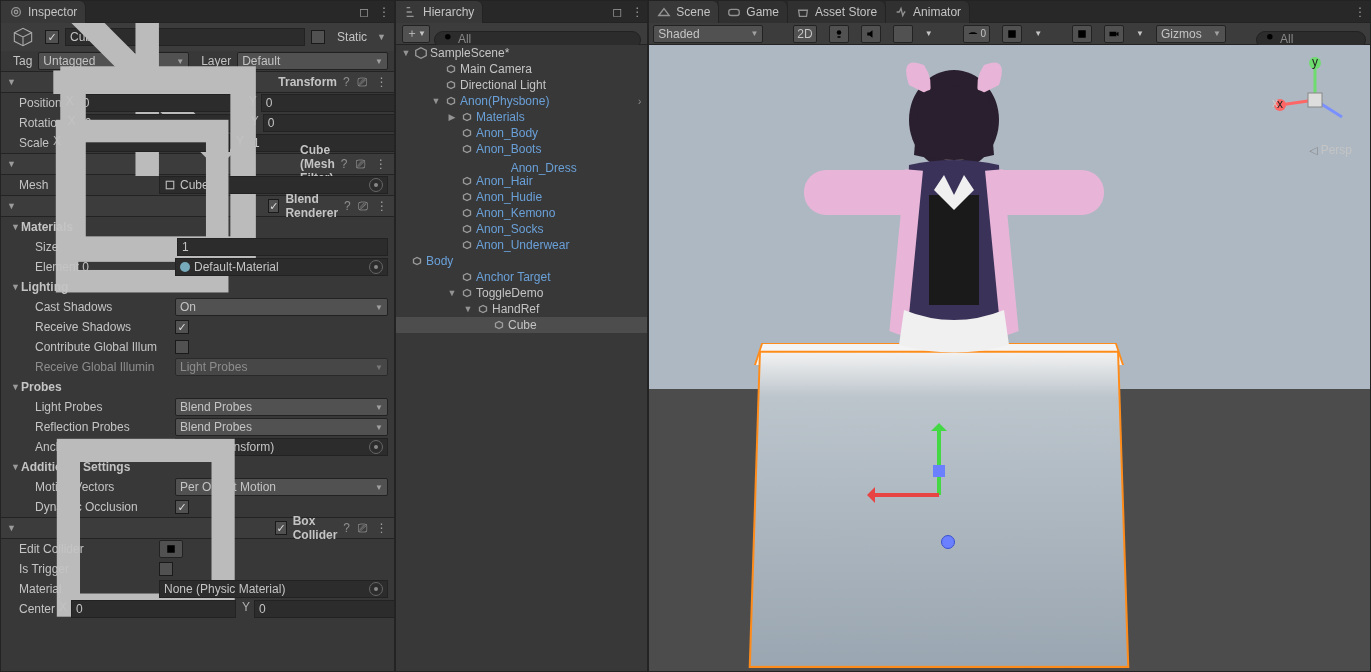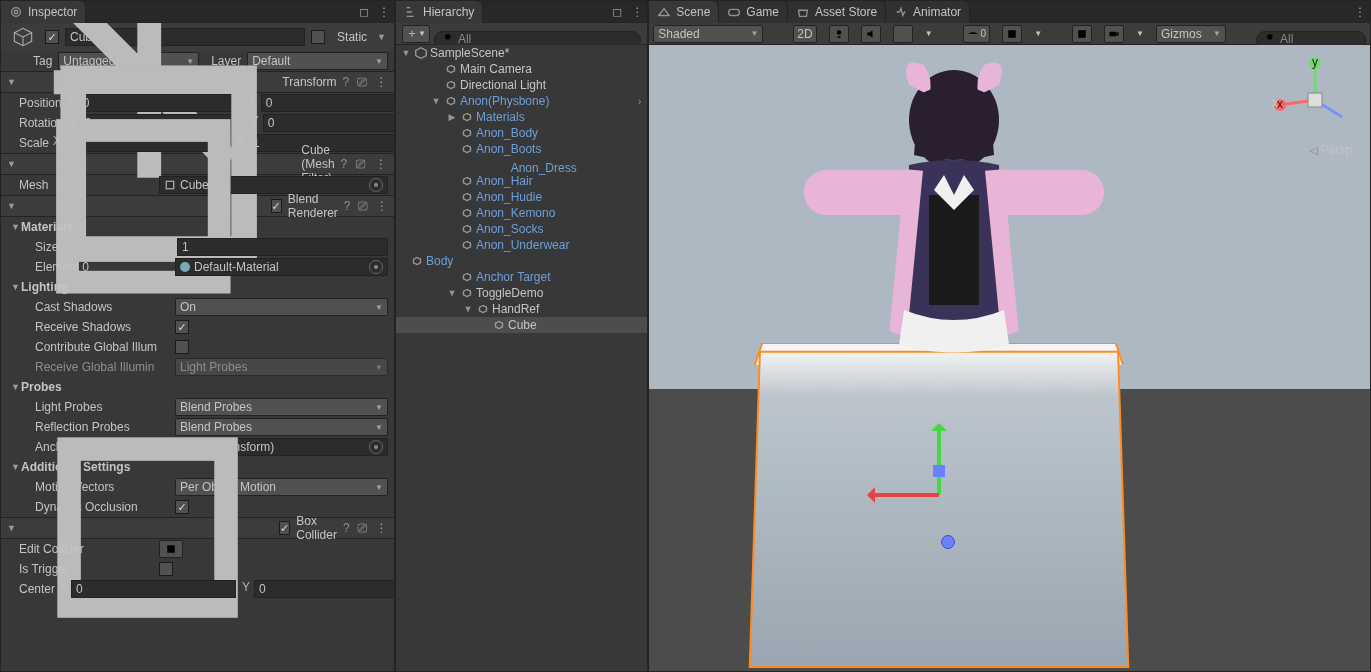--- a/index.html
+++ b/index.html
@@ -22,21 +22,21 @@
 .bigico { width:32px; height:32px; display:flex; align-items:center; justify-content:center; }
 .chk { width:14px; height:14px; border:1px solid #1a1a1a; background:#515151; display:flex; align-items:center; justify-content:center; }
 .chk.on::after { content:"✓"; font-size:11px; line-height:1; color:#ddd; }
 .namefield { flex:1; height:18px; background:#2c2c2c; border:1px solid #222; padding:0 4px; }
 .staticlbl { padding:0 2px 0 6px; }
 .droparr { font-size:9px; opacity:.7; padding:0 2px; }
 .ddl { height:18px; background:#515151; border:1px solid #222; border-radius:2px; padding:0 4px; display:flex; align-items:center; justify-content:space-between; }
 .ddl .arr { font-size:8px; opacity:.7; }
 .comp { background:#3c3c3c; border-top:1px solid #232323; border-bottom:1px solid #232323; height:22px; display:flex; align-items:center; padding:0 6px; gap:6px; }
 .comp .fold { width:10px; opacity:.7; font-size:9px;}
-.comp .title { flex:1; font-weight:400; }
+.comp .title { flex:1; font-weight:700; }
 .comp .help { opacity:.6; }
 .prop { display:flex; align-items:center; height:20px; padding-left:18px; padding-right:6px; }
 .prop .lbl { width:140px; }
 .subhdr { height:20px; display:flex; align-items:center; padding-left:10px; font-weight:600;}
 .subhdr .fold { width:10px; font-size:9px; opacity:.7;}
 .num { flex:1; height:18px; background:#2c2c2c; border:1px solid #222; padding:0 4px; margin-left:2px; }
 .xyz { display:flex; gap:2px; flex:1; }
 .xyz .ax { width:12px; text-align:right; opacity:.85; }
 .obj { flex:1; height:18px; background:#2c2c2c; border:1px solid #222; padding:0 4px; display:flex; align-items:center; gap:4px;}
 .obj .picker { margin-left:auto; width:14px; height:14px; border-radius:50%; border:1px solid #666; position:relative; }
@@ -104,21 +104,21 @@
       <div style="flex:1;display:flex;flex-direction:column;gap:2px">
         <div style="display:flex;align-items:center;gap:6px">
           <div class="chk on"></div>
           <input class="namefield" value="Cube" style="">
           <div class="chk"></div>
           <span class="staticlbl">Static</span>
           <span class="droparr">▼</span>
         </div>
       </div>
     </div>
-    <div class="row" style="gap:6px;padding-left:32px">
+    <div class="row" style="gap:6px;padding-left:12px">
       <span>Tag</span>
       <div class="ddl" style="flex:1">
           <span>Untagged</span>
           <span class="arr">▼</span>
         </div>
       <span style="margin-left:6px">Layer</span>
       <div class="ddl" style="flex:1">
           <span>Default</span>
           <span class="arr">▼</span>
         </div>
@@ -296,20 +296,27 @@
         <span class="lbl">Edit Collider</span>
       <div class="tbtn" style="width:24px">
         <svg width="12" height="12" viewBox="0 0 16 16">
             <rect x="3" y="3" width="10" height="10"></rect>
           </svg>
       </div>
     </div>
     <div class="prop">
         <span class="lbl">Is Trigger</span>
       <div class="chk"></div>
+    </div>
+    <div class="prop">
+        <span class="lbl">Material</span>
+      <div class="obj">
+          <span>None (Physic Material)</span>
+          <span class="picker"></span>
+        </div>
     </div>
     <div class="prop">
         <span class="lbl">Center</span>
       <div class="xyz">
         <span class="ax">X</span>
           <input class="num" value="0" style="">
         <span class="ax">Y</span>
           <input class="num" value="0" style="">
 
       </div>

